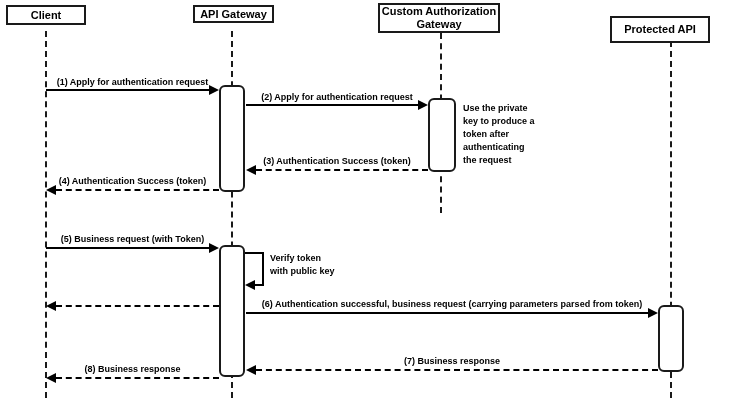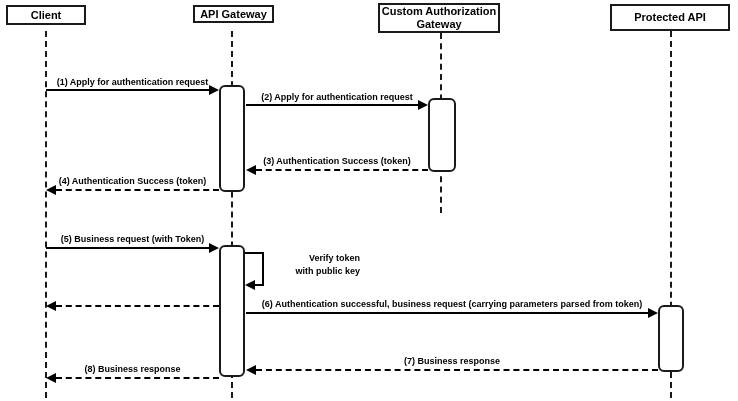--- a/index.html
+++ b/index.html
@@ -55,21 +55,21 @@
   <div class="actor" style="left:6px;top:5px;width:80px;height:20px;">
     <span>Client</span>
   </div>
   <div class="actor" style="left:193px;top:5px;width:81px;height:18px;">
     <span>API Gateway</span>
   </div>
   <div class="actor" style="left:378px;top:3px;width:122px;height:30px;white-space:pre-line;">
     <span style="white-space:pre-line;">Custom Authorization
 Gateway</span>
   </div>
-  <div class="actor" style="left:610px;top:4px;width:120px;height:27px;">
+  <div class="actor" style="left:610px;top:16px;width:100px;height:27px;">
     <span>Protected API</span>
   </div>
 
   <div class="lifeline" style="left:45px;top:31px;height:367px;"></div>
   <div class="lifeline" style="left:231px;top:31px;height:367px;"></div>
   <div class="lifeline" style="left:440px;top:33px;height:180px;"></div>
   <div class="lifeline" style="left:670px;top:31px;height:367px;"></div>
 
   <div class="activation" style="left:219px;top:85px;width:26px;height:107px;"></div>
   <div class="activation" style="left:428px;top:98px;width:28px;height:74px;"></div>
@@ -77,38 +77,43 @@
   <div class="activation" style="left:658px;top:305px;width:26px;height:67px;"></div>
 
   <div class="msg-label" style="left:46px;top:77px;width:173px;">(1) Apply for authentication request</div>
   <div class="msg-line-solid" style="left:46px;top:89px;width:164px;"></div>
   <div class="arrow-right" style="left:209px;top:85px;"></div>
 
   <div class="msg-label" style="left:246px;top:92px;width:182px;">(2) Apply for authentication request</div>
   <div class="msg-line-solid" style="left:246px;top:104px;width:172px;"></div>
   <div class="arrow-right" style="left:418px;top:100px;"></div>
 
+  <div class="note-text" style="left:463px;top:102px;width:90px;">Use the private
+key to produce a
+token after
+authenticating
+the request</div>
 
   <div class="msg-label" style="left:246px;top:156px;width:182px;">(3) Authentication Success (token)</div>
   <div class="msg-line-dashed" style="left:256px;top:169px;width:172px;"></div>
   <div class="arrow-left" style="left:246px;top:165px;"></div>
 
   <div class="msg-label" style="left:46px;top:176px;width:173px;">(4) Authentication Success (token)</div>
   <div class="msg-line-dashed" style="left:56px;top:189px;width:163px;"></div>
   <div class="arrow-left" style="left:46px;top:185px;"></div>
 
   <div class="msg-label" style="left:46px;top:234px;width:173px;">(5) Business request (with Token)</div>
   <div class="msg-line-solid" style="left:46px;top:247px;width:164px;"></div>
   <div class="arrow-right" style="left:209px;top:243px;"></div>
 
   <div class="msg-line-solid" style="left:245px;top:252px;width:19px;"></div>
   <div class="vline-solid" style="left:262px;top:252px;height:34px;"></div>
   <div class="msg-line-solid" style="left:255px;top:284px;width:9px;"></div>
   <div class="arrow-left" style="left:245px;top:280px;"></div>
-  <div class="msg-label" style="left:270px;top:252px;width:90px;text-align:right;white-space:pre-line;line-height:1.45;">Verify token
+  <div class="msg-label" style="left:270px;top:252px;width:90px;text-align:left;white-space:pre-line;line-height:1.45;">Verify token
 with public key</div>
 
   <div class="msg-line-dashed" style="left:56px;top:305px;width:163px;"></div>
   <div class="arrow-left" style="left:46px;top:301px;"></div>
 
   <div class="msg-label" style="left:246px;top:299px;width:412px;">(6) Authentication successful, business request (carrying parameters parsed from token)</div>
   <div class="msg-line-solid" style="left:246px;top:312px;width:402px;"></div>
   <div class="arrow-right" style="left:648px;top:308px;"></div>
 
   <div class="msg-label" style="left:246px;top:356px;width:412px;">(7) Business response</div>

